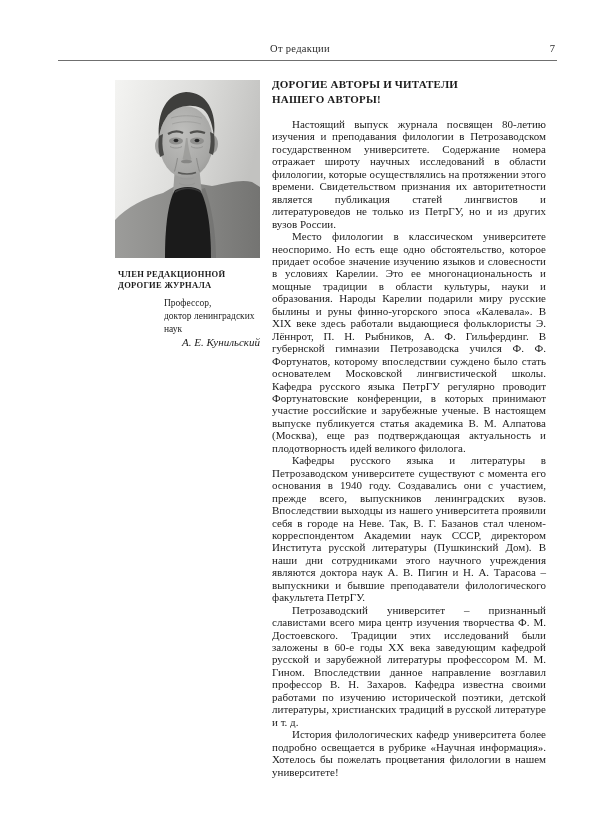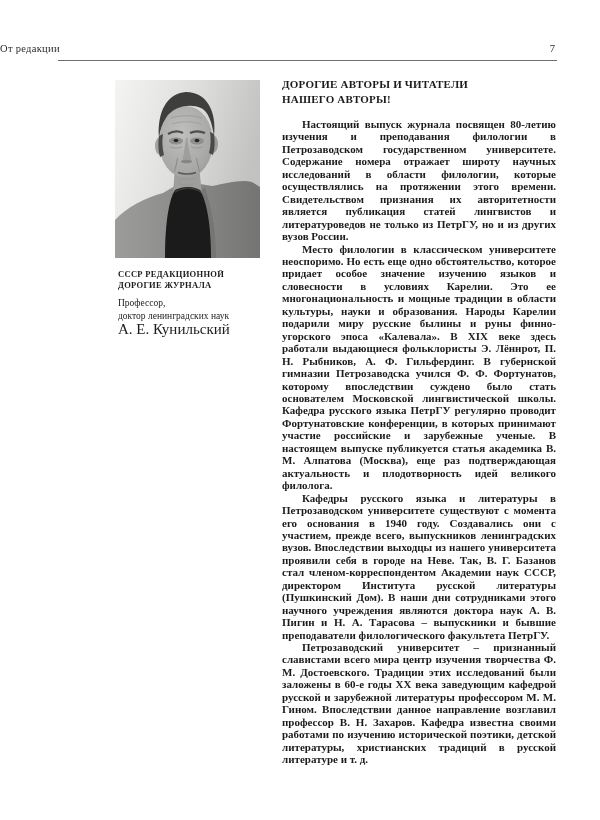--- a/index.html
+++ b/index.html
@@ -15,20 +15,21 @@
     font-family: "Liberation Serif", serif;
     color: #1c1c1c;
     overflow: hidden;
   }
   
   .running-head {
     position: absolute;
     top: 43px;
     left: 0;
     width: 600px;
+    text-align: center;
     font-size: 10.5px;
     letter-spacing: 0.3px;
     color: #2a2a2a;
   }
   .page-number {
     position: absolute;
     top: 43px;
     right: 45px;
     font-size: 10.5px;
     color: #2a2a2a;
@@ -60,46 +61,48 @@
   .caption-title {
     font-weight: bold;
     font-size: 8.5px;
     line-height: 10.5px;
     letter-spacing: 0.3px;
   }
   .caption-role {
     margin-top: 7px;
     font-size: 9.5px;
     line-height: 13px;
+    margin-left: 46px;
   }
   .caption-name {
-    font-size: 15px;
+    font-style: italic;
+    font-size: 11px;
     line-height: 13px;
+    text-align: right;
   }
   
   .main-col {
     position: absolute;
-    left: 282px;
+    left: 272px;
     top: 77px;
     width: 274px;
   }
   .article-heading {
     margin: 0 0 11px 0;
     font-size: 11px;
     line-height: 15px;
     font-weight: bold;
     letter-spacing: 0.2px;
   }
   .main-col p {
     margin: 0;
     font-size: 11px;
     line-height: 12.45px;
     text-align: justify;
     text-indent: 20px;
-    font-weight: bold;
   }
 </style>
 </head>
 <body>
 
 <div class="page">
 
   <div class="running-head">От редакции</div>
   <div class="page-number">7</div>
   <div class="header-rule"></div>
@@ -166,35 +169,36 @@
       <path d="M81.5,78 C82.5,84 83.5,88 84.5,91.5" stroke="#8a8a88" stroke-width="1" fill="none"></path>
 
       <path d="M63,92.5 C68,94.5 76,94.5 81,92.5" stroke="#5a5a58" stroke-width="1.4" fill="none"></path>
       <path d="M65,98 C69.5,99.4 74.5,99.4 79,98" stroke="#9a9a98" stroke-width="0.9" fill="none"></path>
 
       <path d="M64,103 C68,106 76,106 80,103" stroke="#969694" stroke-width="1" fill="none"></path>
     </svg>
 
     <div class="caption">
       <div class="caption-title">
-        <span>СССР РЕДАКЦИОННОЙ</span><br>
+        <span>ЧЛЕН РЕДАКЦИОННОЙ</span><br>
         <span>ДОРОГИЕ ЖУРНАЛА</span>
       </div>
       <div class="caption-role">
         <span>Профессор,</span><br>
         <span>доктор ленинградских наук</span>
       </div>
       <div class="caption-name">А. Е. Кунильский</div>
     </div>
   </aside>
 
   <main class="main-col">
     <h1 class="article-heading">
       <span>ДОРОГИЕ АВТОРЫ И ЧИТАТЕЛИ</span><br>
       <span>НАШЕГО АВТОРЫ!</span>
     </h1>
     <p>Настоящий выпуск журнала посвящен 80-летию изучения и преподавания филологии в Петрозаводском государственном университете. Содержание номера отражает широту научных исследований в области филологии, которые осуществлялись на протяжении этого времени. Свидетельством признания их авторитетности является публикация статей лингвистов и литературоведов не только из ПетрГУ, но и из других вузов России.</p>
     <p>Место филологии в классическом университете неоспоримо. Но есть еще одно обстоятельство, которое придает особое значение изучению языков и словесности в условиях Карелии. Это ее многонациональность и мощные традиции в области культуры, науки и образования. Народы Карелии подарили миру русские былины и руны финно-угорского эпоса «Калевала». В XIX веке здесь работали выдающиеся фольклористы Э. Лённрот, П. Н. Рыбников, А. Ф. Гильфердинг. В губернской гимназии Петрозаводска учился Ф. Ф. Фортунатов, которому впоследствии суждено было стать основателем Московской лингвистической школы. Кафедра русского языка ПетрГУ регулярно проводит Фортунатовские конференции, в которых принимают участие российские и зарубежные ученые. В настоящем выпуске публикуется статья академика В. М. Алпатова (Москва), еще раз подтверждающая актуальность и плодотворность идей великого филолога.</p>
     <p>Кафедры русского языка и литературы в Петрозаводском университете существуют с момента его основания в 1940 году. Создавались они с участием, прежде всего, выпускников ленинградских вузов. Впоследствии выходцы из нашего университета проявили себя в городе на Неве. Так, В. Г. Базанов стал членом-корреспондентом Академии наук СССР, директором Института русской литературы (Пушкинский Дом). В наши дни сотрудниками этого научного учреждения являются доктора наук А. В. Пигин и Н. А. Тарасова – выпускники и бывшие преподаватели филологического факультета ПетрГУ.</p>
     <p>Петрозаводский университет – признанный славистами всего мира центр изучения творчества Ф. М. Достоевского. Традиции этих исследований были заложены в 60-е годы XX века заведующим кафедрой русской и зарубежной литературы профессором М. М. Гином. Впоследствии данное направление возглавил профессор В. Н. Захаров. Кафедра известна своими работами по изучению исторической поэтики, детской литературы, христианских традиций в русской литературе и т. д.</p>
+    <p>История филологических кафедр университета более подробно освещается в рубрике «Научная информация». Хотелось бы пожелать процветания филологии в нашем университете!</p>
   </main>
 
 </div>
 
 </body></html>

